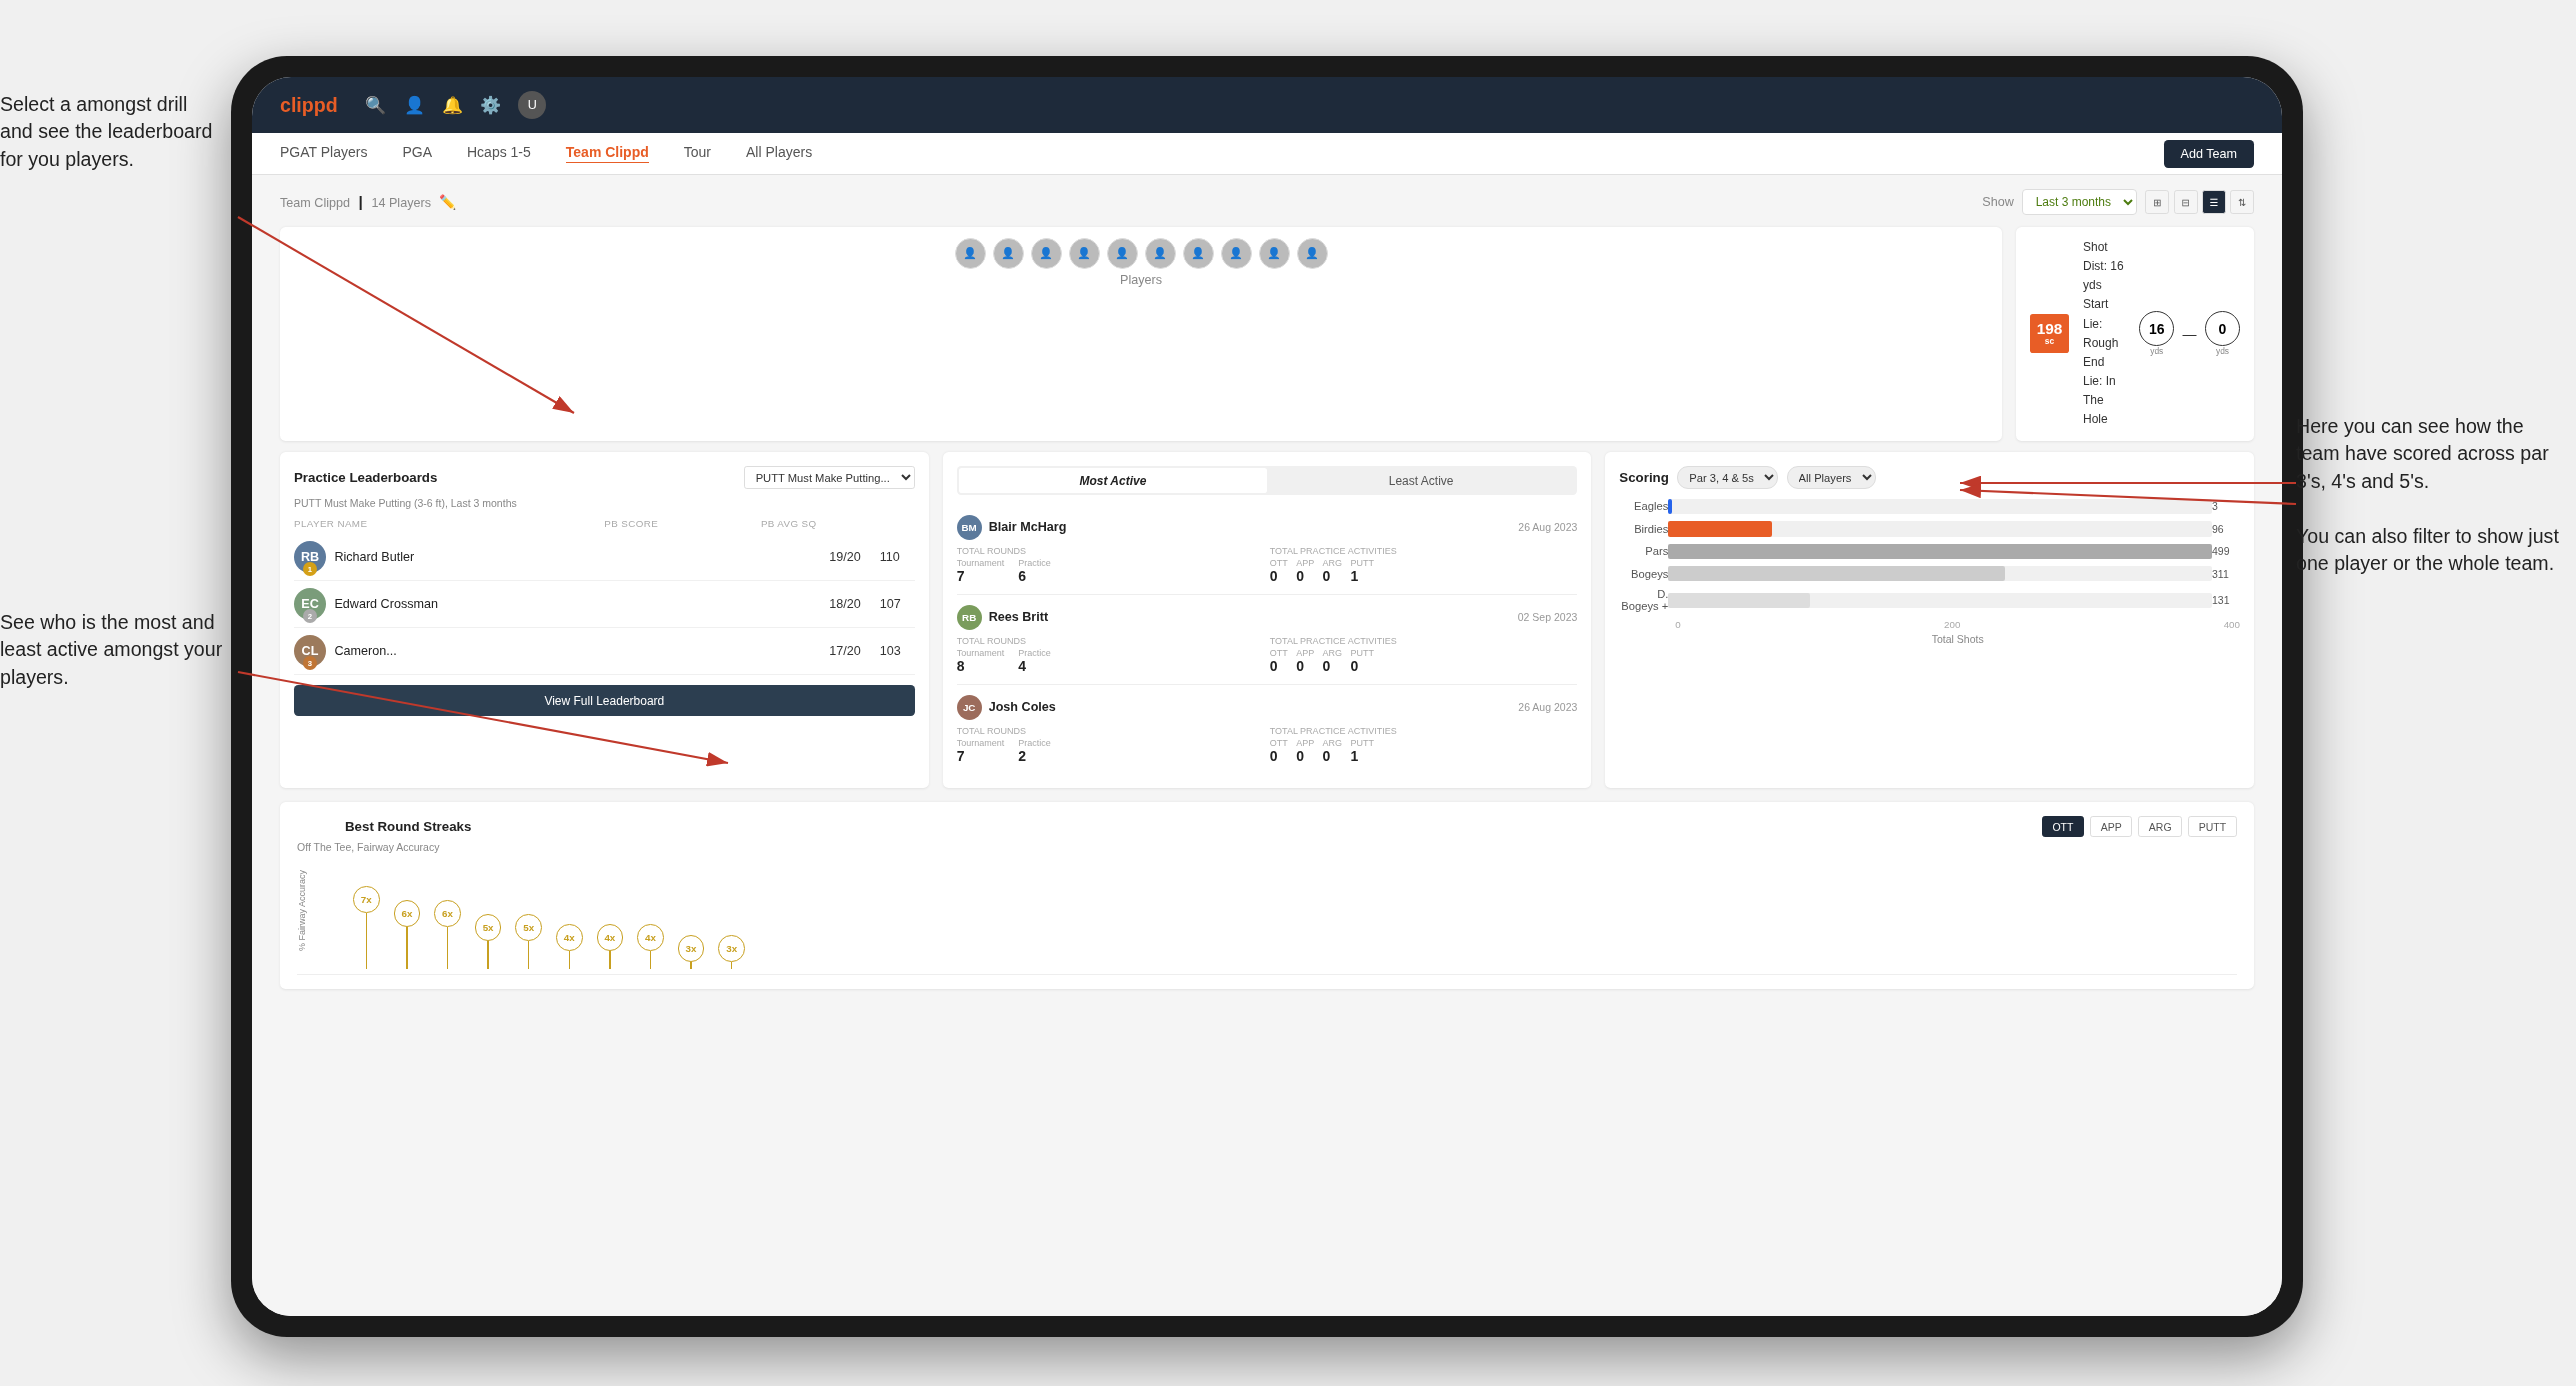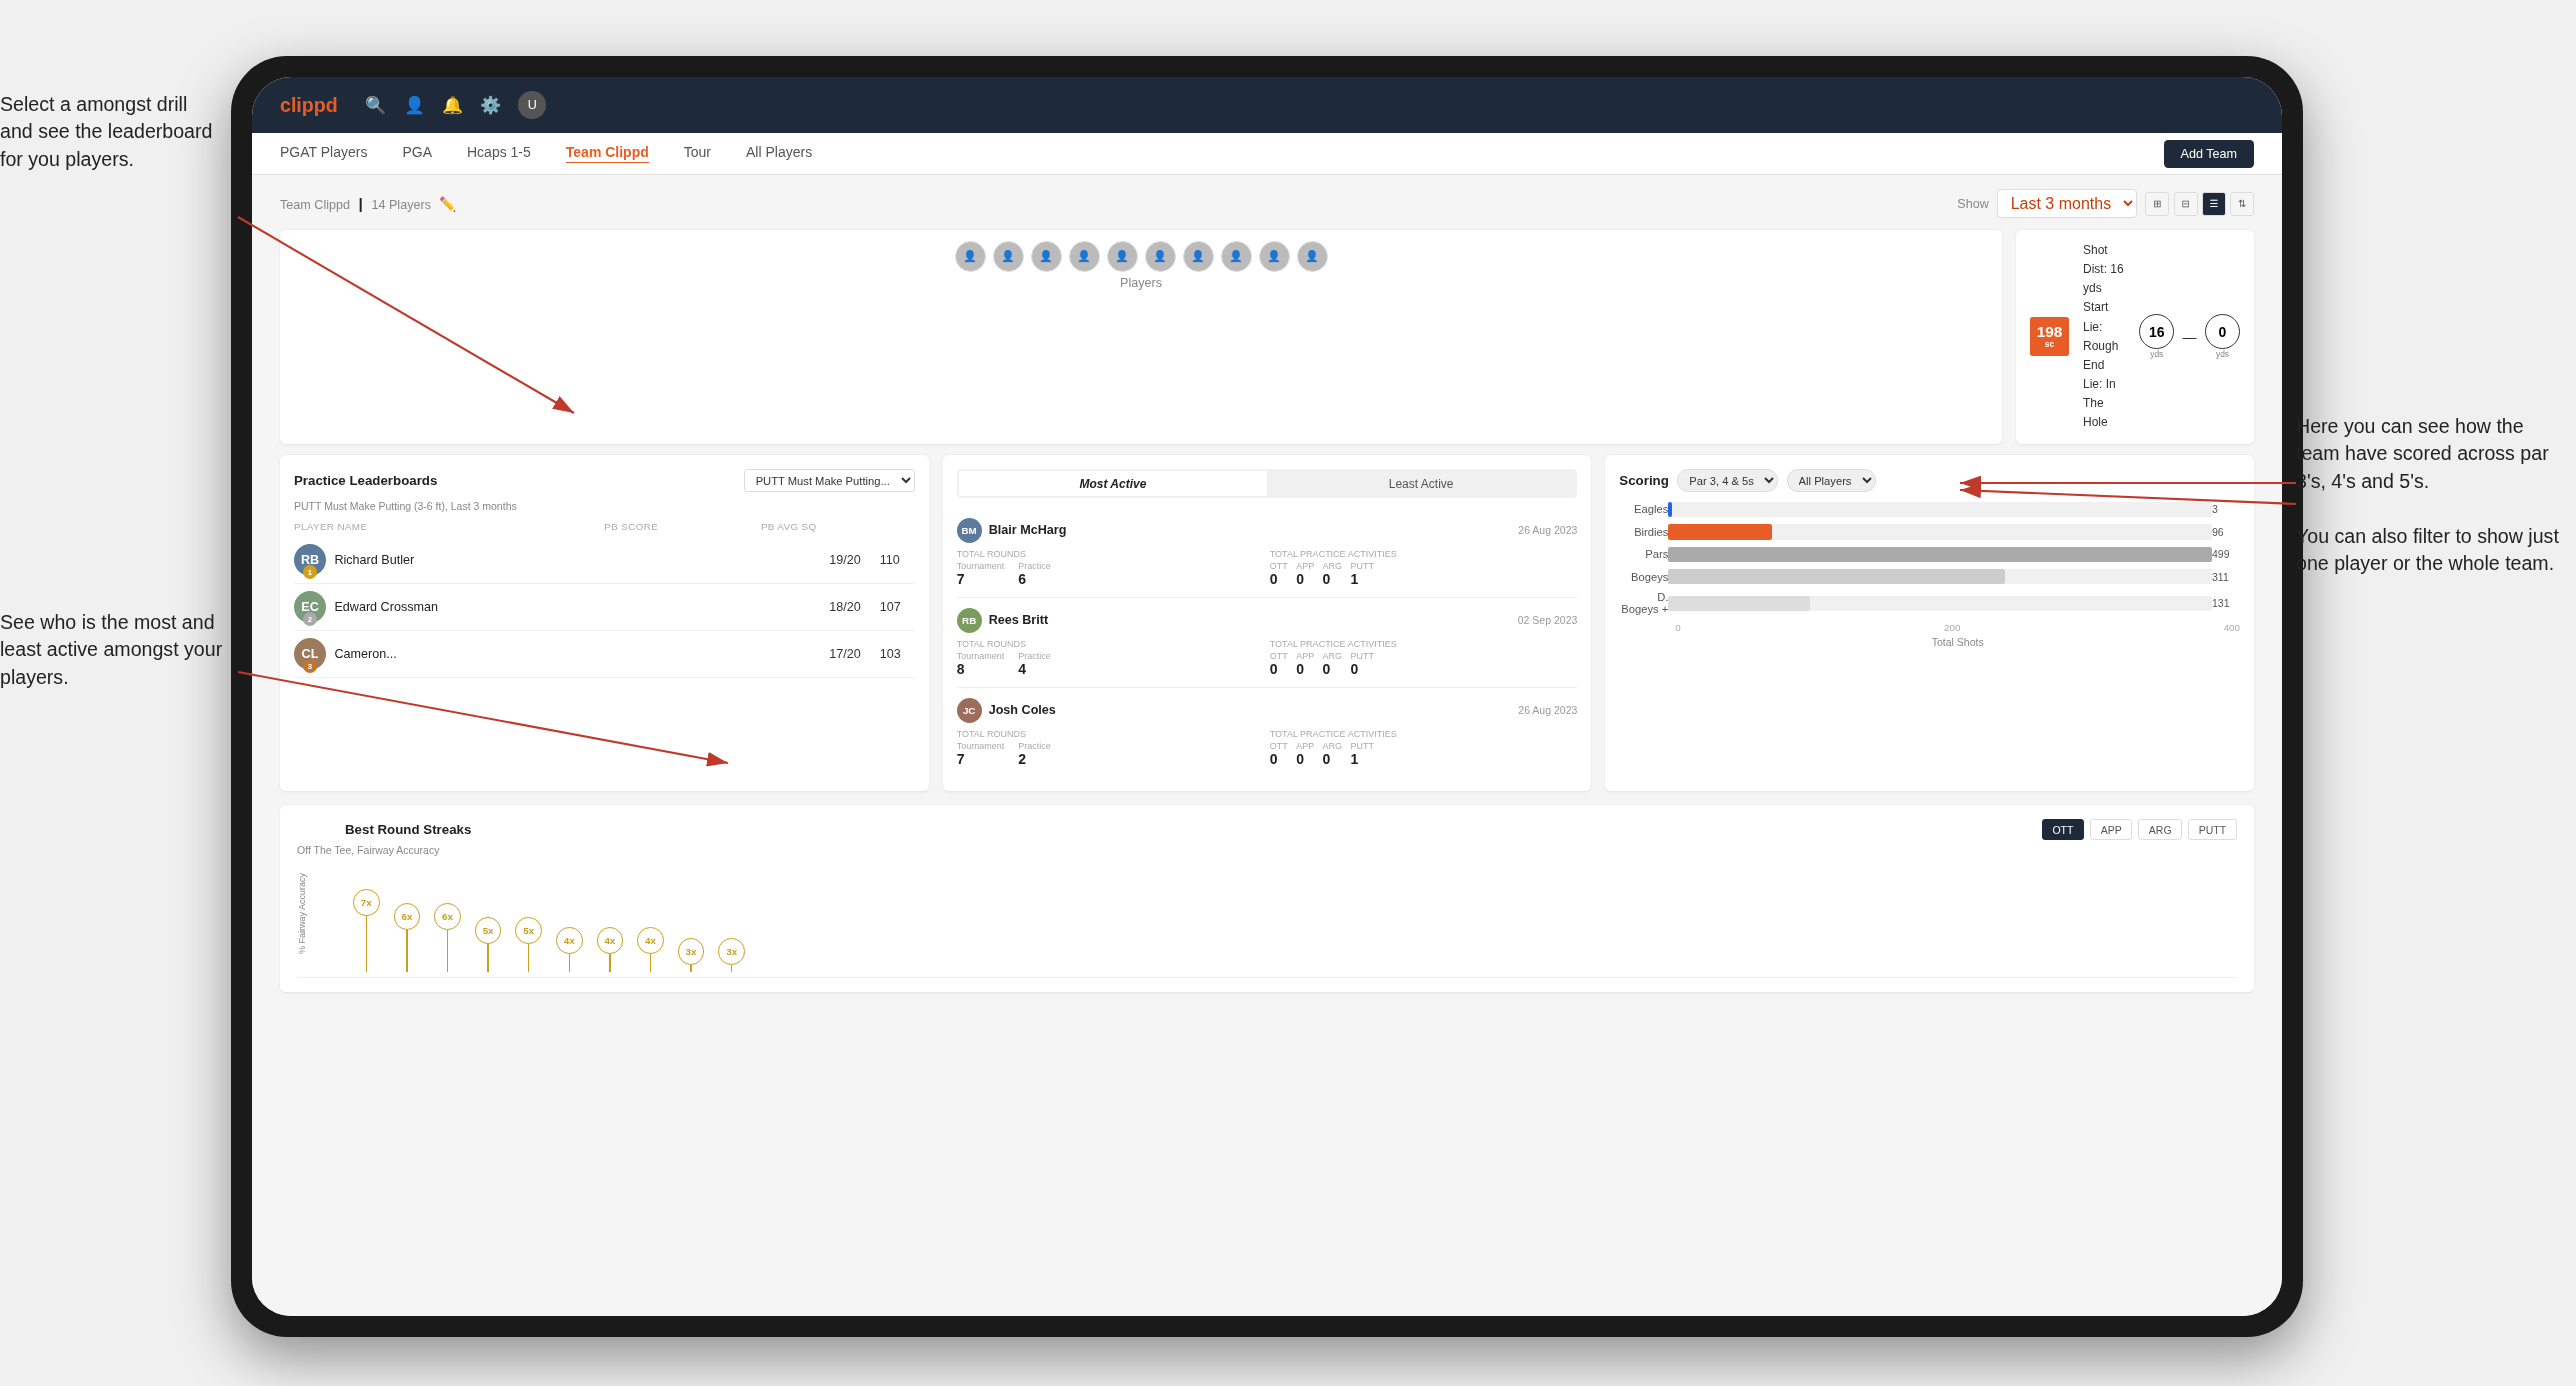--- a/index.html
+++ b/index.html
@@ -174,22 +174,22 @@
     .show-row {
       display: flex;
       align-items: center;
       gap: 8.4px;
     }
     .show-label { color: #888; font-size: 12.6px; }
     .show-select {
       border: 0.7px solid #ddd;
       padding: 4.2px 8.4px;
       border-radius: 4px;
-      font-size: 16px;
-      color: #c2410c;
+      font-size: 12px;
+      color: #4d7c0f;
       background: #fff;
     }
     .view-icons {
       display: flex;
       gap: 4.2px;
     }
     .view-icon {
       width: 24px;
       height: 24px;
       border: 0.7px solid #ddd;
@@ -655,20 +655,21 @@
           </div>
           <div class="lb-row">
             <div class="lb-rank-avatar">
               <div class="lb-avatar-circle" style="background:#9c7a5c;">CL</div>
               <div class="lb-badge badge-bronze">3</div>
             </div>
             <span class="lb-name">Cameron...</span>
             <span class="lb-score">17/20</span>
             <span class="lb-avg">103</span>
           </div>
+          <button class="view-lb-btn">View Full Leaderboard</button>
         </div>
 
         <div class="card">
           <div class="activity-tabs">
             <div class="activity-tab active">Most Active</div>
             <div class="activity-tab">Least Active</div>
           </div>
 
           <div class="player-activity-row">
             <div class="player-row-header">

